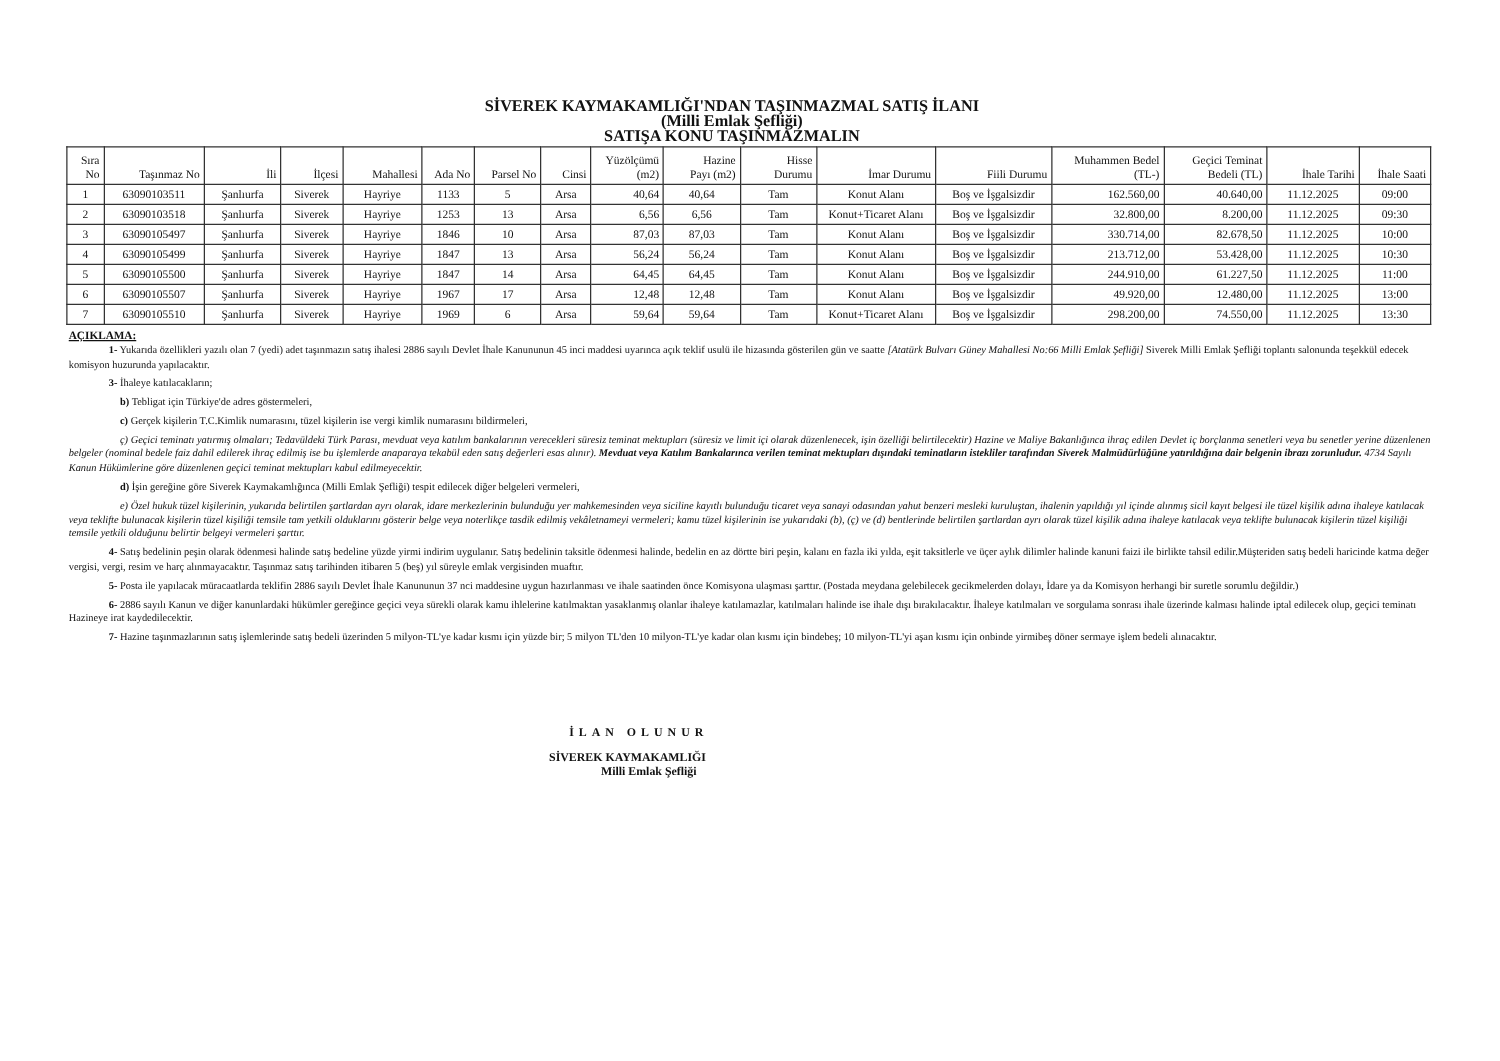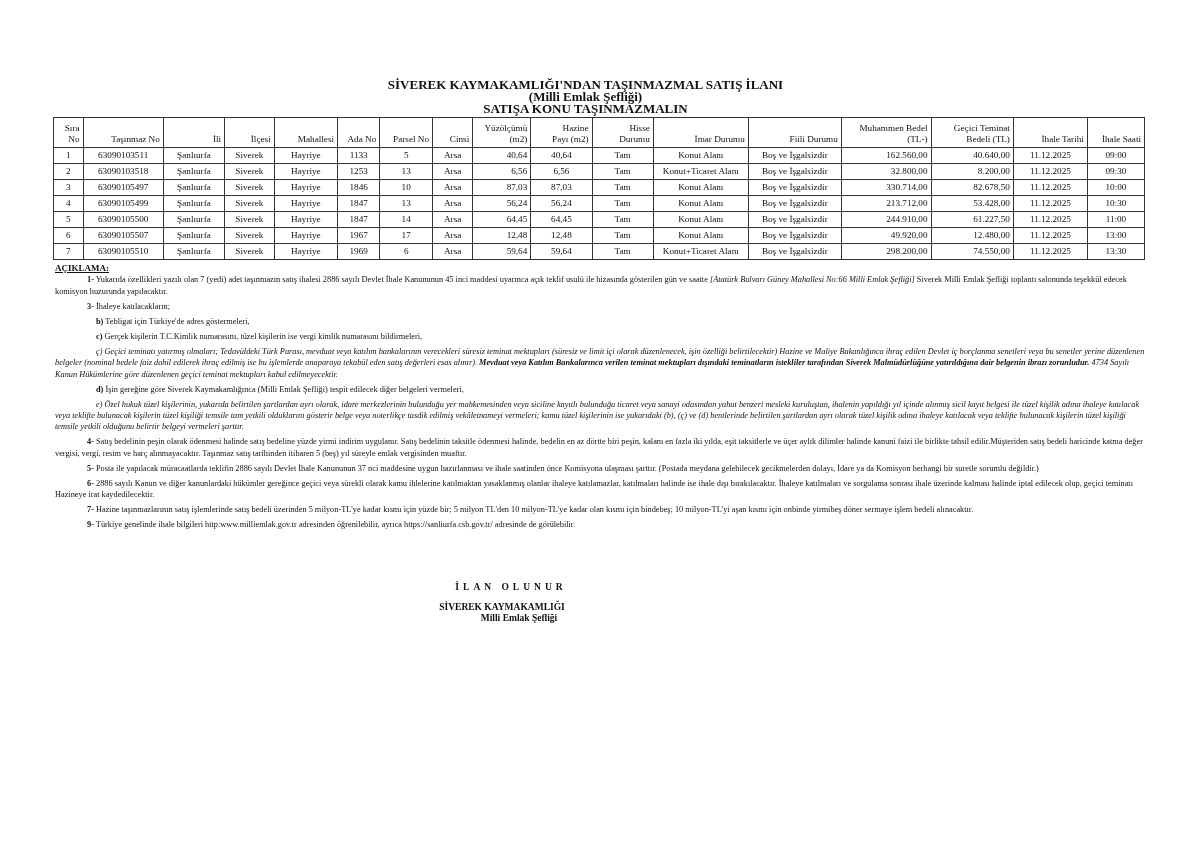--- a/index.html
+++ b/index.html
@@ -274,21 +274,20 @@
     <p class="ind"><b>3-</b><span> İhaleye katılacakların;</span></p>
     <p class="sub"><b>b)</b><span> Tebligat için Türkiye'de adres göstermeleri,</span></p>
     <p class="sub"><b>c)</b><span> Gerçek kişilerin T.C.Kimlik numarasını, tüzel kişilerin ise vergi kimlik numarasını bildirmeleri,</span></p>
     <p class="ind2"><span>ç) Geçici teminatı yatırmış olmaları; Tedavüldeki Türk Parası, mevduat veya katılım bankalarının verecekleri süresiz teminat mektupları (süresiz ve limit içi olarak düzenlenecek, işin özelliği belirtilecektir) Hazine ve Maliye Bakanlığınca ihraç edilen Devlet iç borçlanma senetleri veya bu senetler yerine düzenlenen belgeler (nominal bedele faiz dahil edilerek ihraç edilmiş ise bu işlemlerde anaparaya tekabül eden satış değerleri esas alınır). </span><b>Mevduat veya Katılım Bankalarınca  verilen teminat mektupları dışındaki teminatların istekliler tarafından Siverek Malmüdürlüğüne yatırıldığına dair belgenin ibrazı zorunludur.</b><span> 4734 Sayılı Kanun Hükümlerine göre düzenlenen geçici teminat mektupları kabul edilmeyecektir.</span></p>
     <p class="sub"><b>d)</b><span> İşin gereğine göre Siverek Kaymakamlığınca (Milli Emlak Şefliği) tespit edilecek diğer belgeleri vermeleri,</span></p>
     <p class="ind2"><span>e) Özel hukuk tüzel kişilerinin, yukarıda belirtilen şartlardan ayrı olarak, idare merkezlerinin bulunduğu yer mahkemesinden veya siciline kayıtlı bulunduğu ticaret veya sanayi odasından yahut benzeri mesleki kuruluştan, ihalenin yapıldığı yıl içinde alınmış sicil kayıt belgesi ile tüzel kişilik adına ihaleye katılacak veya teklifte bulunacak kişilerin tüzel kişiliği temsile tam yetkili olduklarını gösterir belge veya noterlikçe tasdik edilmiş vekâletnameyi vermeleri; kamu tüzel kişilerinin ise yukarıdaki (b), (ç) ve (d) bentlerinde belirtilen şartlardan ayrı olarak tüzel kişilik adına ihaleye katılacak veya teklifte bulunacak kişilerin tüzel kişiliği temsile yetkili olduğunu belirtir belgeyi vermeleri şarttır.</span></p>
     <p class="ind"><b>4-</b><span> Satış bedelinin peşin olarak ödenmesi halinde satış bedeline yüzde yirmi indirim uygulanır. Satış bedelinin taksitle ödenmesi halinde, bedelin en az dörtte biri peşin, kalanı en fazla iki yılda, eşit taksitlerle ve üçer aylık dilimler halinde kanuni faizi ile birlikte tahsil edilir.Müşteriden satış bedeli haricinde katma değer vergisi, vergi, resim ve harç alınmayacaktır. Taşınmaz satış tarihinden itibaren 5 (beş) yıl süreyle emlak vergisinden muaftır.</span></p>
     <p class="ind"><b>5-</b><span> Posta ile yapılacak müracaatlarda teklifin 2886 sayılı Devlet İhale Kanununun 37 nci maddesine uygun hazırlanması ve ihale saatinden önce Komisyona ulaşması şarttır. (Postada meydana gelebilecek gecikmelerden dolayı, İdare ya da Komisyon herhangi bir suretle sorumlu değildir.)</span></p>
     <p class="ind"><b>6-</b><span> 2886 sayılı Kanun ve diğer kanunlardaki hükümler gereğince geçici veya sürekli olarak kamu ihlelerine katılmaktan yasaklanmış olanlar ihaleye katılamazlar, katılmaları halinde ise ihale dışı bırakılacaktır. İhaleye katılmaları ve sorgulama sonrası ihale üzerinde kalması halinde iptal edilecek olup, geçici teminatı Hazineye irat kaydedilecektir.</span></p>
     <p class="ind"><b>7-</b><span> Hazine taşınmazlarının satış işlemlerinde satış bedeli üzerinden 5 milyon-TL'ye kadar kısmı için yüzde bir; 5 milyon TL'den 10 milyon-TL'ye kadar olan kısmı için bindebeş; 10 milyon-TL'yi aşan kısmı için onbinde yirmibeş döner sermaye işlem bedeli alınacaktır.</span></p>
-    <p class="ind"><b>9-</b><span> Türkiye genelinde ihale bilgileri http:www.milliemlak.gov.tr adresinden öğrenilebilir, ayrıca https://sanliurfa.csb.gov.tr/ adresinde de görülebilir.</span></p>
   </div>
 
   <div class="footer">
     <div class="ilan">İLAN OLUNUR</div>
     <div class="org">SİVEREK KAYMAKAMLIĞI</div>
     <div class="unit">Milli Emlak Şefliği</div>
   </div>
 
 </div>
 

